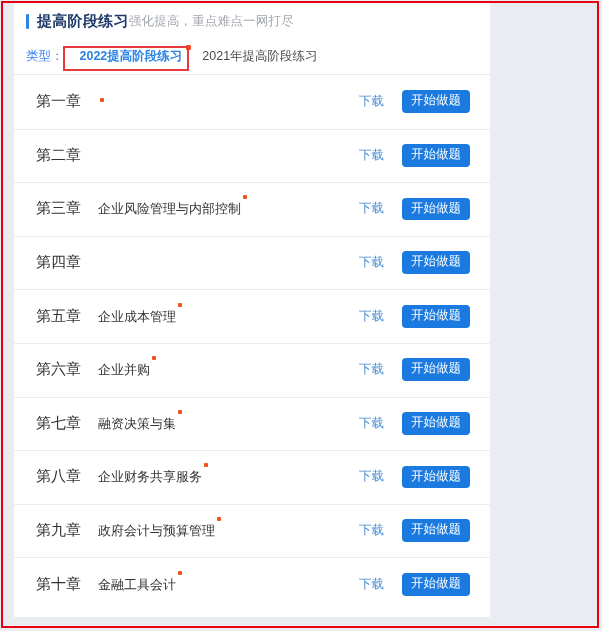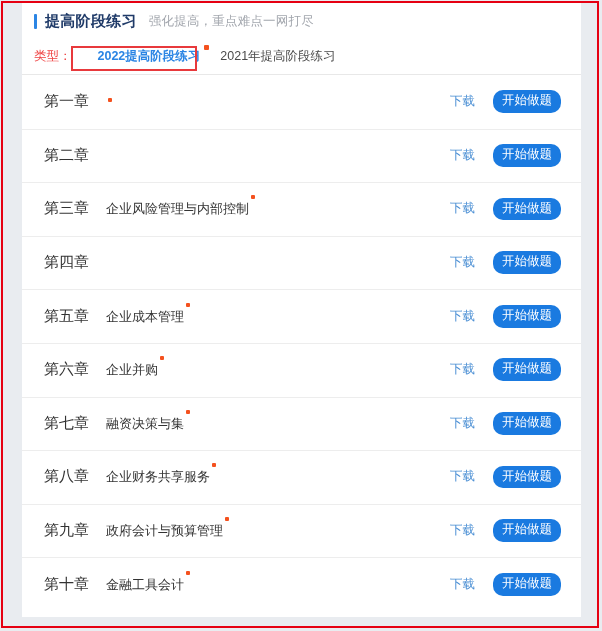--- a/index.html
+++ b/index.html
@@ -31,23 +31,23 @@
     position: absolute;
     left: 0;
     top: 0;
     width: 602px;
     height: 631px;
     background: #e9ecf0;
   }
 
   .card {
     position: absolute;
-    left: 22px;
+    left: 14px;
     top: 3px;
-    width: 559px;
+    width: 476px;
     background: #ffffff;
   }
 
   
   .panel-header {
     height: 36px;
     display: flex;
     align-items: center;
     padding-left: 12px;
     box-sizing: border-box;
@@ -62,40 +62,39 @@
   }
   .panel-title {
     font-size: 15px;
     font-weight: bold;
     color: #1f3a68;
     letter-spacing: 0.3px;
   }
   .panel-subtitle {
     font-size: 12.5px;
     color: #a2a6ad;
-    margin-left: 12px;
     letter-spacing: 0.2px;
     text-align: center;
   }
 
   
   .tab-row {
     position: relative;
     height: 36px;
     display: flex;
     align-items: center;
     padding-left: 12px;
     box-sizing: border-box;
     border-bottom: 1px solid #e8e8e8;
     background: #ffffff;
   }
   .tab-row-label {
     font-size: 12.5px;
-    color: #ef4444;
-    margin-right: 16px;
+    color: #3b82f6;
+    margin-right: 6px;
     white-space: nowrap;
   }
   .tab-item {
     position: relative;
     font-size: 12.5px;
     color: #4a4a4a;
     padding: 2px 10px;
     cursor: pointer;
     white-space: nowrap;
   }
@@ -181,21 +180,21 @@
     margin-right: 18px;
     white-space: nowrap;
     margin-left: 40px;
   }
   .start-button {
     display: inline-block;
     background: #1a7ae0;
     color: #ffffff;
     font-size: 12.5px;
     padding: 4px 9px 5px 9px;
-    border-radius: 10px;
+    border-radius: 4px;
     cursor: pointer;
     white-space: nowrap;
     line-height: 1.1;
   }
 </style>
 </head>
 <body>
 
 <div id="page-root">
 

